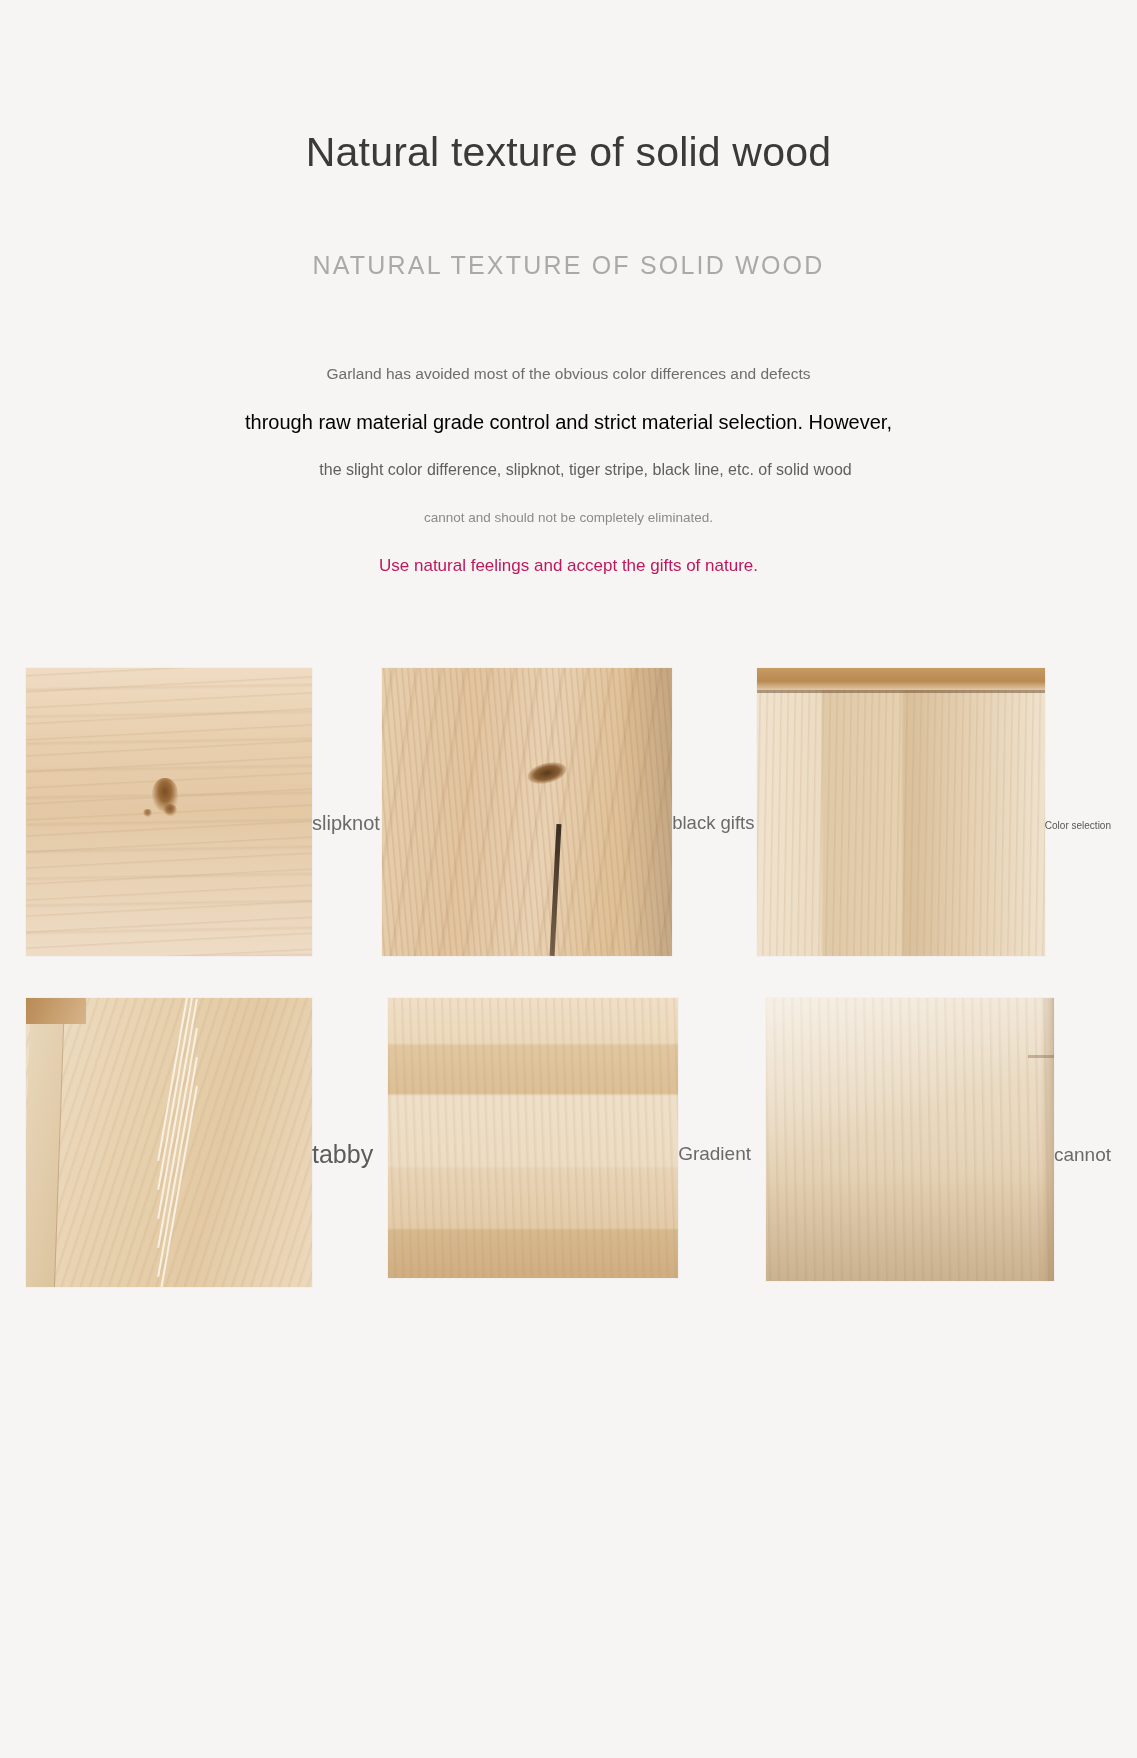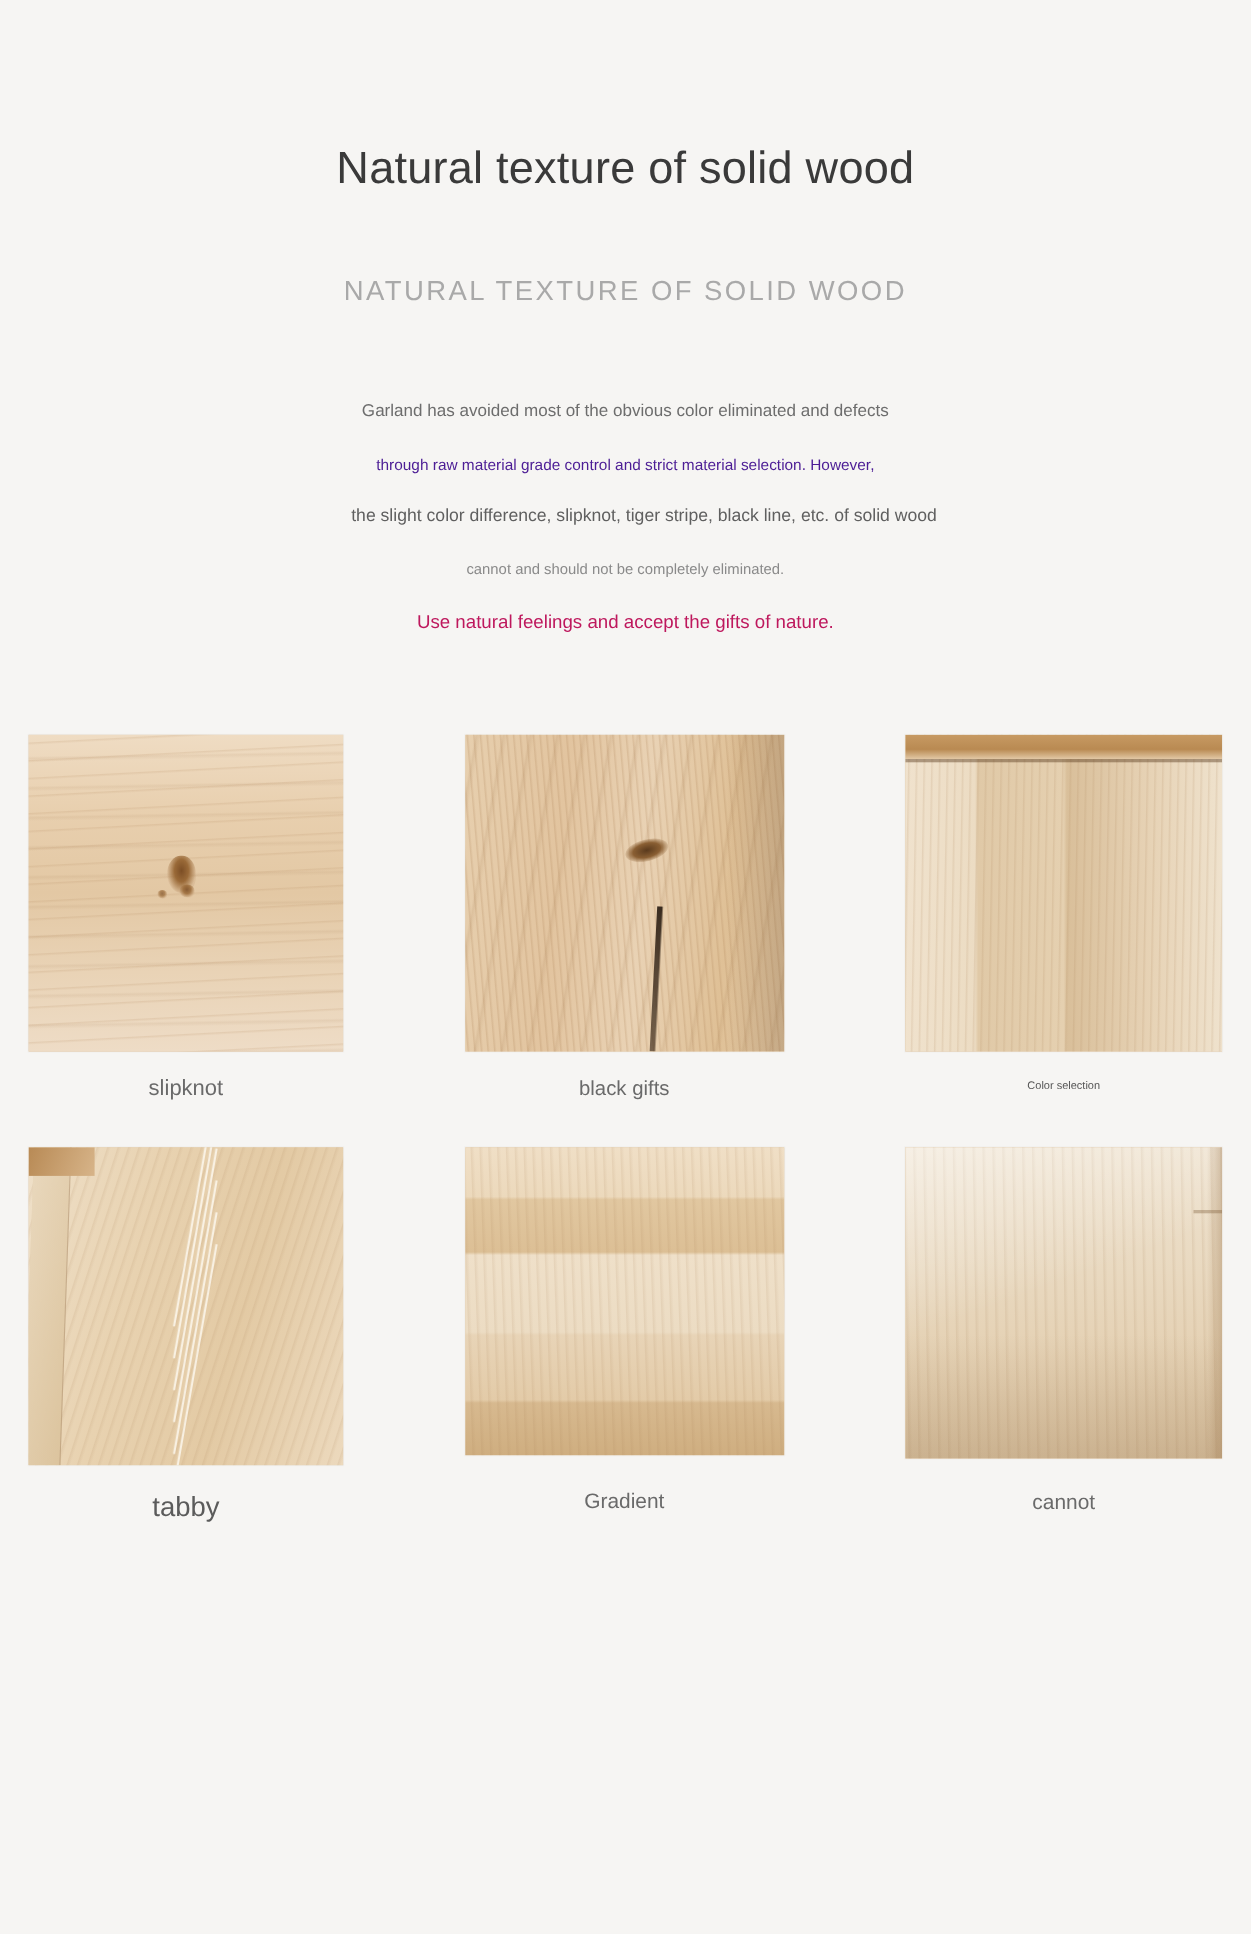--- a/index.html
+++ b/index.html
@@ -49,40 +49,40 @@
     margin: 0;
     padding-top: 70px;
     text-align: center;
     color: #6f6f6f;
   }
   .paragraph .line {
     display: block;
     line-height: 48px;
   }
   .paragraph .line.l1 { font-size: 15.5px; color: #6d6d6d; }
-  .paragraph .line.l2 { font-size: 14px; color: #4c1d95; }
+  .paragraph .line.l2 { font-size: 20px; color: #000000; }
   .paragraph .line.l3 { font-size: 16px; color: #5f5f5f; padding-left: 34px; }
   .paragraph .line.l4 { font-size: 13.5px; color: #8a8a8a; }
   .paragraph .line.l5 { font-size: 17px; color: #be185d; }
 
   
   .gallery {
     margin-top: 78px;
     padding: 0 26px;
   }
   .row {
     display: flex;
     justify-content: space-between;
     align-items: flex-start;
   }
   .row + .row { margin-top: 42px; }
 
   .cell {
     display: flex;
-    flex-direction: column;
+    flex-direction: row;
     align-items: center;
   }
 
   .swatch {
     position: relative;
     overflow: hidden;
     background: #e2c9a7;
     box-shadow: 0 0 0 1px rgba(0,0,0,0.02);
   }
 
@@ -305,21 +305,21 @@
 <body>
 
 <div class="page">
 
   <div class="header">
     <h1 class="main-title">Natural texture of solid wood</h1>
     <div class="sub-title">NATURAL TEXTURE OF SOLID WOOD</div>
   </div>
 
   <div class="paragraph">
-    <span class="line l1">Garland has avoided most of the obvious color eliminated and defects</span>
+    <span class="line l1">Garland has avoided most of the obvious color differences and defects</span>
     <span class="line l2">through raw material grade control and strict material selection. However,</span>
     <span class="line l3">the slight color difference, slipknot, tiger stripe, black line, etc. of solid wood</span>
     <span class="line l4">cannot and should not be completely eliminated.</span>
     <span class="line l5">Use natural feelings and accept the gifts of nature.</span>
   </div>
 
   <div class="gallery">
 
     <div class="row">
 

